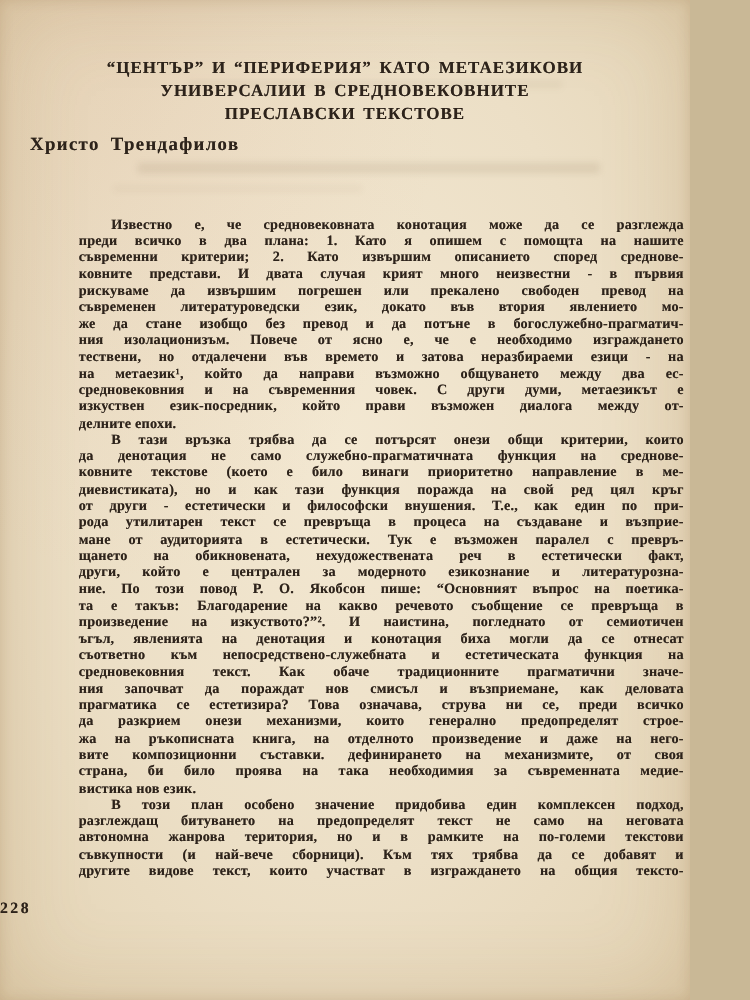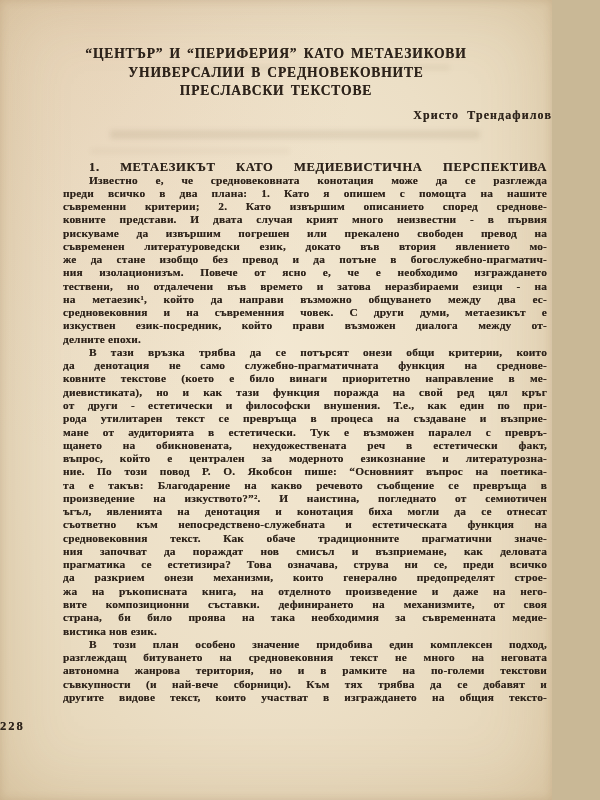--- a/index.html
+++ b/index.html
@@ -46,26 +46,27 @@
     letter-spacing: 0.8px;
     word-spacing: 2px;
     text-shadow: 0 0 0.5px rgba(40,28,18,0.65);
   }
 
   .author {
     position: absolute;
     top: 108px;
     left: 0;
     right: 0;
-    text-align: right;
+    text-align: left;
     font-weight: 700;
-    font-size: 12px;
+    font-size: 15px;
     letter-spacing: 1.1px;
     word-spacing: 4px;
     text-shadow: 0 0 0.5px rgba(40,28,18,0.6);
+    padding-left: 24px;
   }
 
   .section-heading {
     position: absolute;
     top: 160px;
     left: 63px;
     width: 484px;
     font-weight: 700;
     font-size: 12.6px;
     letter-spacing: 0.6px;
@@ -118,21 +119,20 @@
   <div class="ghost g3"></div>
 
   <div class="title-block">
       <div>“ЦЕНТЪР” И “ПЕРИФЕРИЯ” КАТО МЕТАЕЗИКОВИ</div>
       <div>УНИВЕРСАЛИИ В СРЕДНОВЕКОВНИТЕ</div>
       <div>ПРЕСЛАВСКИ ТЕКСТОВЕ</div>
     </div>
 
   <div class="author">Христо Трендафилов</div>
 
-  <div class="section-heading">1. МЕТАЕЗИКЪТ КАТО МЕДИЕВИСТИЧНА ПЕРСПЕКТИВА</div>
 
   <div class="body-text">
       <div class="paragraph">
         <div class="line first-line">Известно е, че средновековната конотация може да се разглежда</div>
         <div class="line">преди всичко в два плана: 1. Като я опишем с помощта на нашите</div>
         <div class="line">съвременни критерии; 2. Като извършим описанието според среднове-</div>
         <div class="line">ковните представи. И двата случая крият много неизвестни - в първия</div>
         <div class="line">рискуваме да извършим погрешен или прекалено свободен превод на</div>
         <div class="line">съвременен литературоведски език, докато във втория явлението мо-</div>
         <div class="line">же да стане изобщо без превод и да потъне в богослужебно-прагматич-</div>
@@ -145,38 +145,38 @@
       </div>
       <div class="paragraph">
         <div class="line first-line">В тази връзка трябва да се потърсят онези общи критерии, които</div>
         <div class="line">да денотация не само служебно-прагматичната функция на среднове-</div>
         <div class="line">ковните текстове (което е било винаги приоритетно направление в ме-</div>
         <div class="line">диевистиката), но и как тази функция поражда на свой ред цял кръг</div>
         <div class="line">от други - естетически и философски внушения. Т.е., как един по при-</div>
         <div class="line">рода утилитарен текст се превръща в процеса на създаване и възприе-</div>
         <div class="line">мане от аудиторията в естетически. Тук е възможен паралел с превръ-</div>
         <div class="line">щането на обикновената, нехудожествената реч в естетически факт,</div>
-        <div class="line">въпрос, който е централен за модерното езикознание и литературозна-</div>
+        <div class="line">други, който е централен за модерното езикознание и литературозна-</div>
         <div class="line">ние. По този повод Р. О. Якобсон пише: “Основният въпрос на поетика-</div>
         <div class="line">та е такъв: Благодарение на какво речевото съобщение се превръща в</div>
         <div class="line">произведение на изкуството?”². И наистина, погледнато от семиотичен</div>
         <div class="line">ъгъл, явленията на денотация и конотация биха могли да се отнесат</div>
         <div class="line">съответно към непосредствено-служебната и естетическата функция на</div>
         <div class="line">средновековния текст. Как обаче традиционните прагматични значе-</div>
         <div class="line">ния започват да пораждат нов смисъл и възприемане, как деловата</div>
         <div class="line">прагматика се естетизира? Това означава, струва ни се, преди всичко</div>
         <div class="line">да разкрием онези механизми, които генерално предопределят строе-</div>
         <div class="line">жа на ръкописната книга, на отделното произведение и даже на него-</div>
         <div class="line">вите композиционни съставки. дефинирането на механизмите, от своя</div>
         <div class="line">страна, би било проява на така необходимия за съвременната медие-</div>
         <div class="line last-line">вистика нов език.</div>
       </div>
       <div class="paragraph">
         <div class="line first-line">В този план особено значение придобива един комплексен подход,</div>
-        <div class="line">разглеждащ битуването на средновековния текст не много на неговата</div>
+        <div class="line">разглеждащ битуването на предопределят текст не само на неговата</div>
         <div class="line">автономна жанрова територия, но и в рамките на по-големи текстови</div>
         <div class="line">съвкупности (и най-вече сборници). Към тях трябва да се добавят и</div>
         <div class="line">другите видове текст, които участват в изграждането на общия тексто-</div>
       </div>
     </div>
 
   <div class="page-number">228</div>
 </div>
 
 </body></html>

